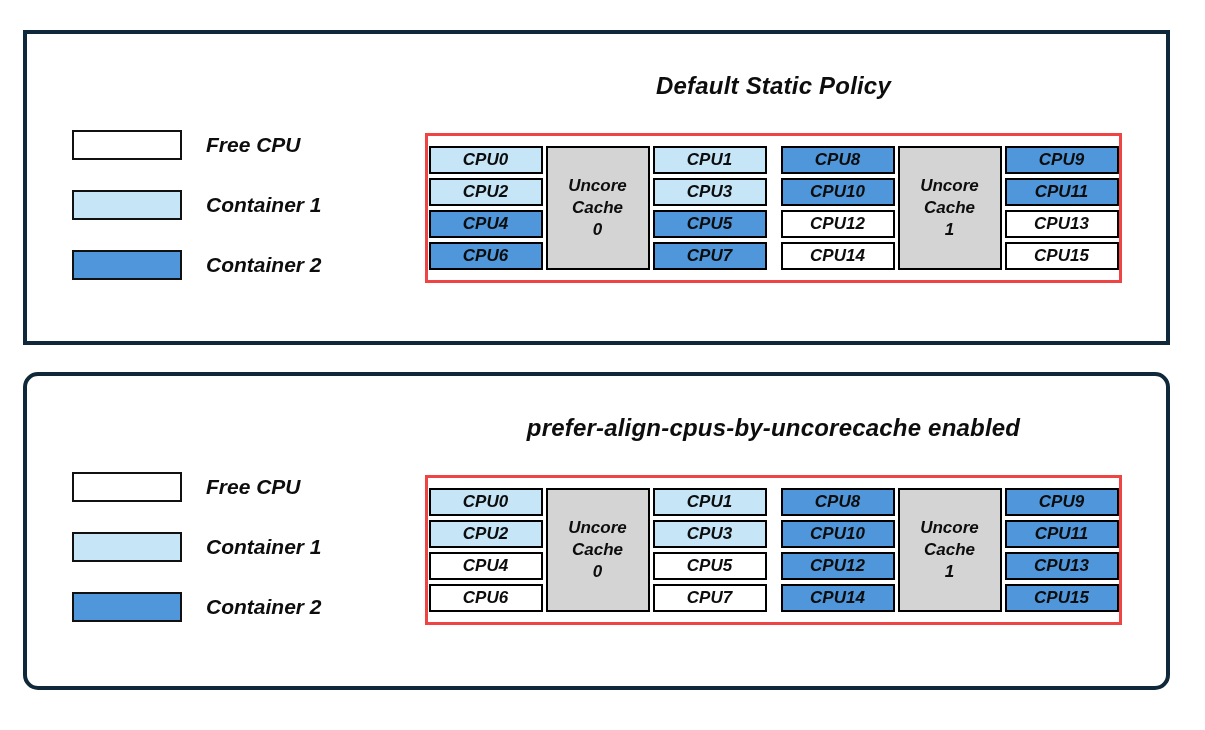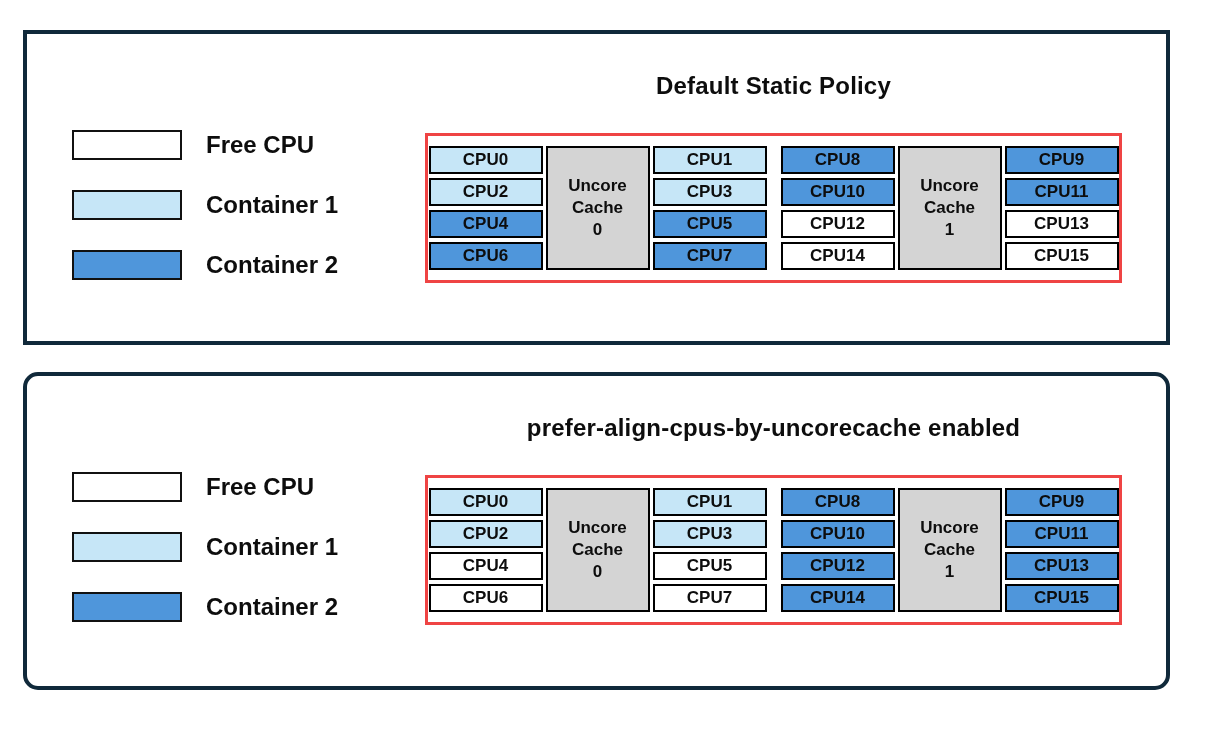--- a/index.html
+++ b/index.html
@@ -4,41 +4,41 @@
 <style>
   * { margin: 0; padding: 0; box-sizing: border-box; }
   html, body { background: #ffffff; }
   body {
     width: 1205px; height: 730px; position: relative;
     font-family: "Liberation Sans", sans-serif;
     font-weight: bold; color: #0d0d0d;
   }
   .panel {
     position: absolute; left: 23px; width: 1147px;
-    background: #ffffff; border: 4px solid #10293a;
+    background: #ffffff; border: 4px solid #10293a; font-style: italic;
   }
   #panel-top { top: 30px; height: 315px; }
   #panel-bottom { top: 372px; height: 318px; border-radius: 15px; }
 
   .panel-title {
     position: absolute; left: 398px; top: 38px; width: 697px;
     text-align: center; font-size: 24px; letter-spacing: 0.2px;
     white-space: nowrap;
   }
 
   .legend {
     position: absolute; left: 45px; top: 96px;
     display: flex; flex-direction: column; gap: 30px;
   }
   .legend-row { display: flex; align-items: center; height: 30px; }
   .swatch {
     width: 110px; height: 30px; border: 2px solid #111111;
     margin-right: 24px; flex: 0 0 auto;
   }
-  .legend-label { font-size: 24px; white-space: nowrap; }
+  .legend-label { font-size: 21px; white-space: nowrap; }
 
   .diagram {
     position: absolute; left: 398px; top: 99px; width: 697px; height: 150px;
     border: 3px solid #ef4444; background: #ffffff;
     display: flex; align-items: center; justify-content: center; gap: 14px;
   }
   .cluster { display: flex; height: 124px; }
   .cpu-col {
     display: flex; flex-direction: column; justify-content: space-between;
     width: 114px;

